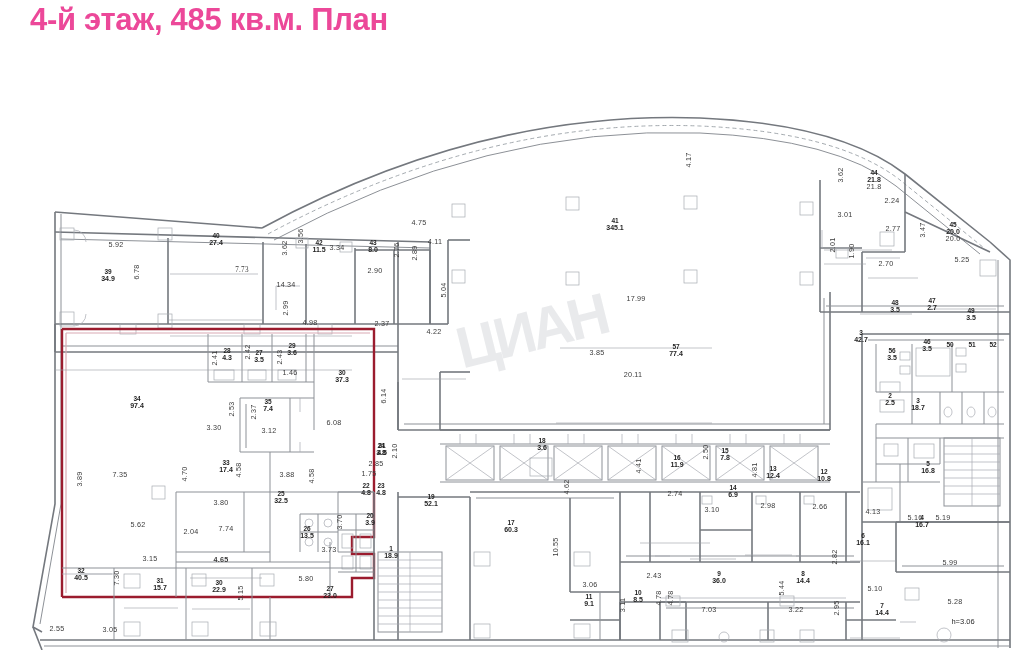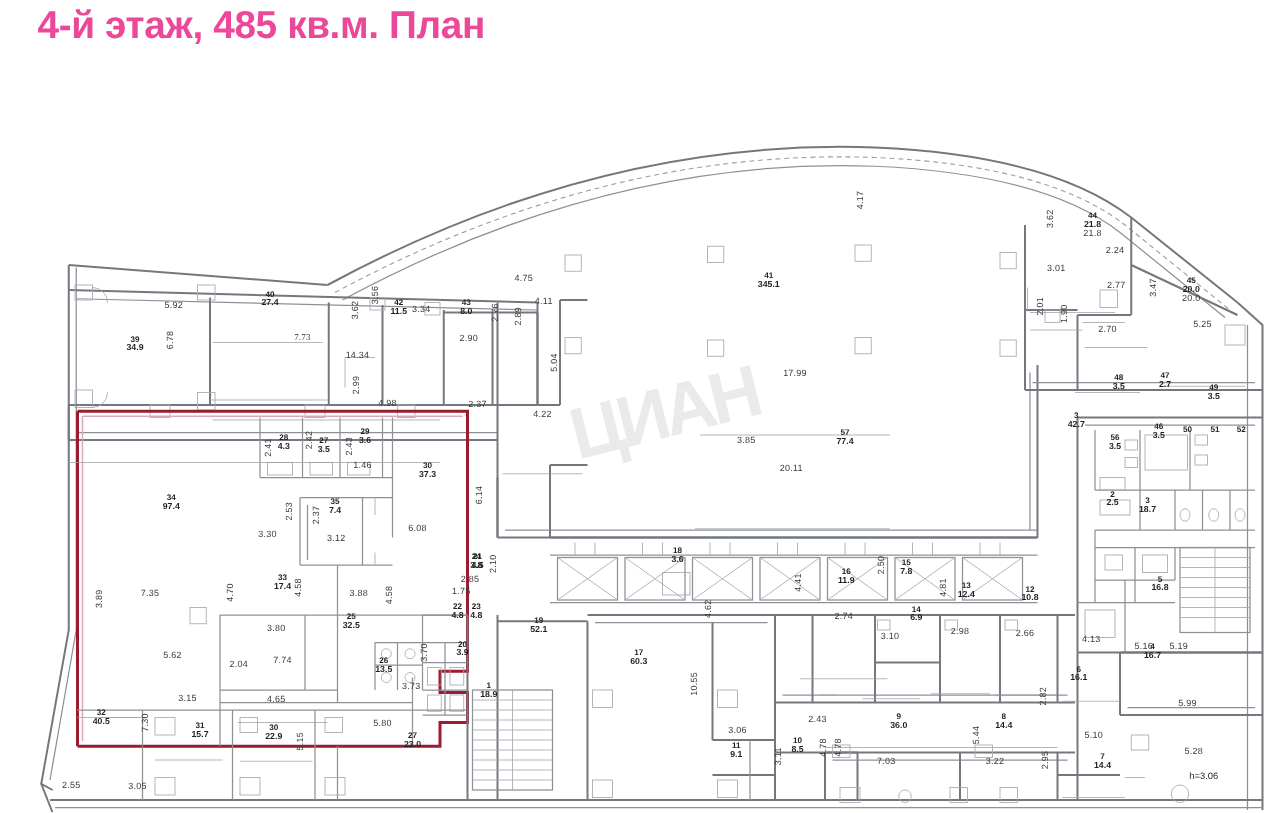--- a/index.html
+++ b/index.html
@@ -664,21 +664,21 @@
           <div class="room-num">22</div>
           <div class="room-area">4.8</div>
         </div>
         <div class="lbl" style="left: 370px; top: 468px;">
           <div class="room-num">20</div>
           <div class="room-area">3.9</div>
         </div>
       </div>
 
     <div id="dim-labels">
-        <div class="lbl dim" style="left: 116px; top: 192px; margin-left: 23px;">5.92</div>
+        <div class="lbl dim" style="left: 116px; top: 192px;">5.92</div>
         <div class="lbl dim vert" style="left: 136px; top: 220px;">6.78</div>
         <div class="lbl dim" style="left: 242px; top: 218px; font-family: Liberation Serif, serif;">7.73</div>
         <div class="lbl dim" style="left: 286px; top: 232px;">14.34</div>
         <div class="lbl dim vert" style="left: 285px; top: 256px;">2.99</div>
         <div class="lbl dim" style="left: 310px; top: 270px;">4.98</div>
         <div class="lbl dim" style="left: 382px; top: 271px;">2.37</div>
         <div class="lbl dim vert" style="left: 284px; top: 196px;">3.62</div>
         <div class="lbl dim vert" style="left: 300px; top: 184px;">3.56</div>
         <div class="lbl dim" style="left: 337px; top: 195px;">3.34</div>
         <div class="lbl dim" style="left: 419px; top: 170px;">4.75</div>
@@ -720,21 +720,21 @@
         <div class="lbl dim" style="left: 221px; top: 450px;">3.80</div>
         <div class="lbl dim" style="left: 287px; top: 422px;">3.88</div>
         <div class="lbl dim vert" style="left: 311px; top: 424px;">4.58</div>
         <div class="lbl dim" style="left: 376px; top: 411px;">2.85</div>
         <div class="lbl dim vert" style="left: 394px; top: 399px;">2.10</div>
         <div class="lbl dim" style="left: 369px; top: 421px;">1.75</div>
         <div class="lbl dim" style="left: 98px; top: 472px; margin-left: 40px;">5.62</div>
         <div class="lbl dim" style="left: 191px; top: 479px;">2.04</div>
         <div class="lbl dim" style="left: 226px; top: 476px;">7.74</div>
         <div class="lbl dim" style="left: 150px; top: 506px;">3.15</div>
-        <div class="lbl dim" style="left: 221px; top: 507px;">4.65</div>
+        <div class="lbl dim" style="left: 221px; top: 507px; font-weight: bold;">4.65</div>
         <div class="lbl dim vert" style="left: 116px; top: 526px;">7.30</div>
         <div class="lbl dim vert" style="left: 240px; top: 541px;">5.15</div>
         <div class="lbl dim" style="left: 57px; top: 576px;">2.55</div>
         <div class="lbl dim" style="left: 110px; top: 577px;">3.05</div>
         <div class="lbl dim vert" style="left: 339px; top: 470px;">3.70</div>
         <div class="lbl dim" style="left: 329px; top: 497px;">3.73</div>
         <div class="lbl dim" style="left: 306px; top: 526px;">5.80</div>
         <div class="lbl dim vert" style="left: 555px; top: 495px;">10.55</div>
         <div class="lbl dim vert" style="left: 566px; top: 435px;">4.62</div>
         <div class="lbl dim vert" style="left: 638px; top: 414px;">4.41</div>

